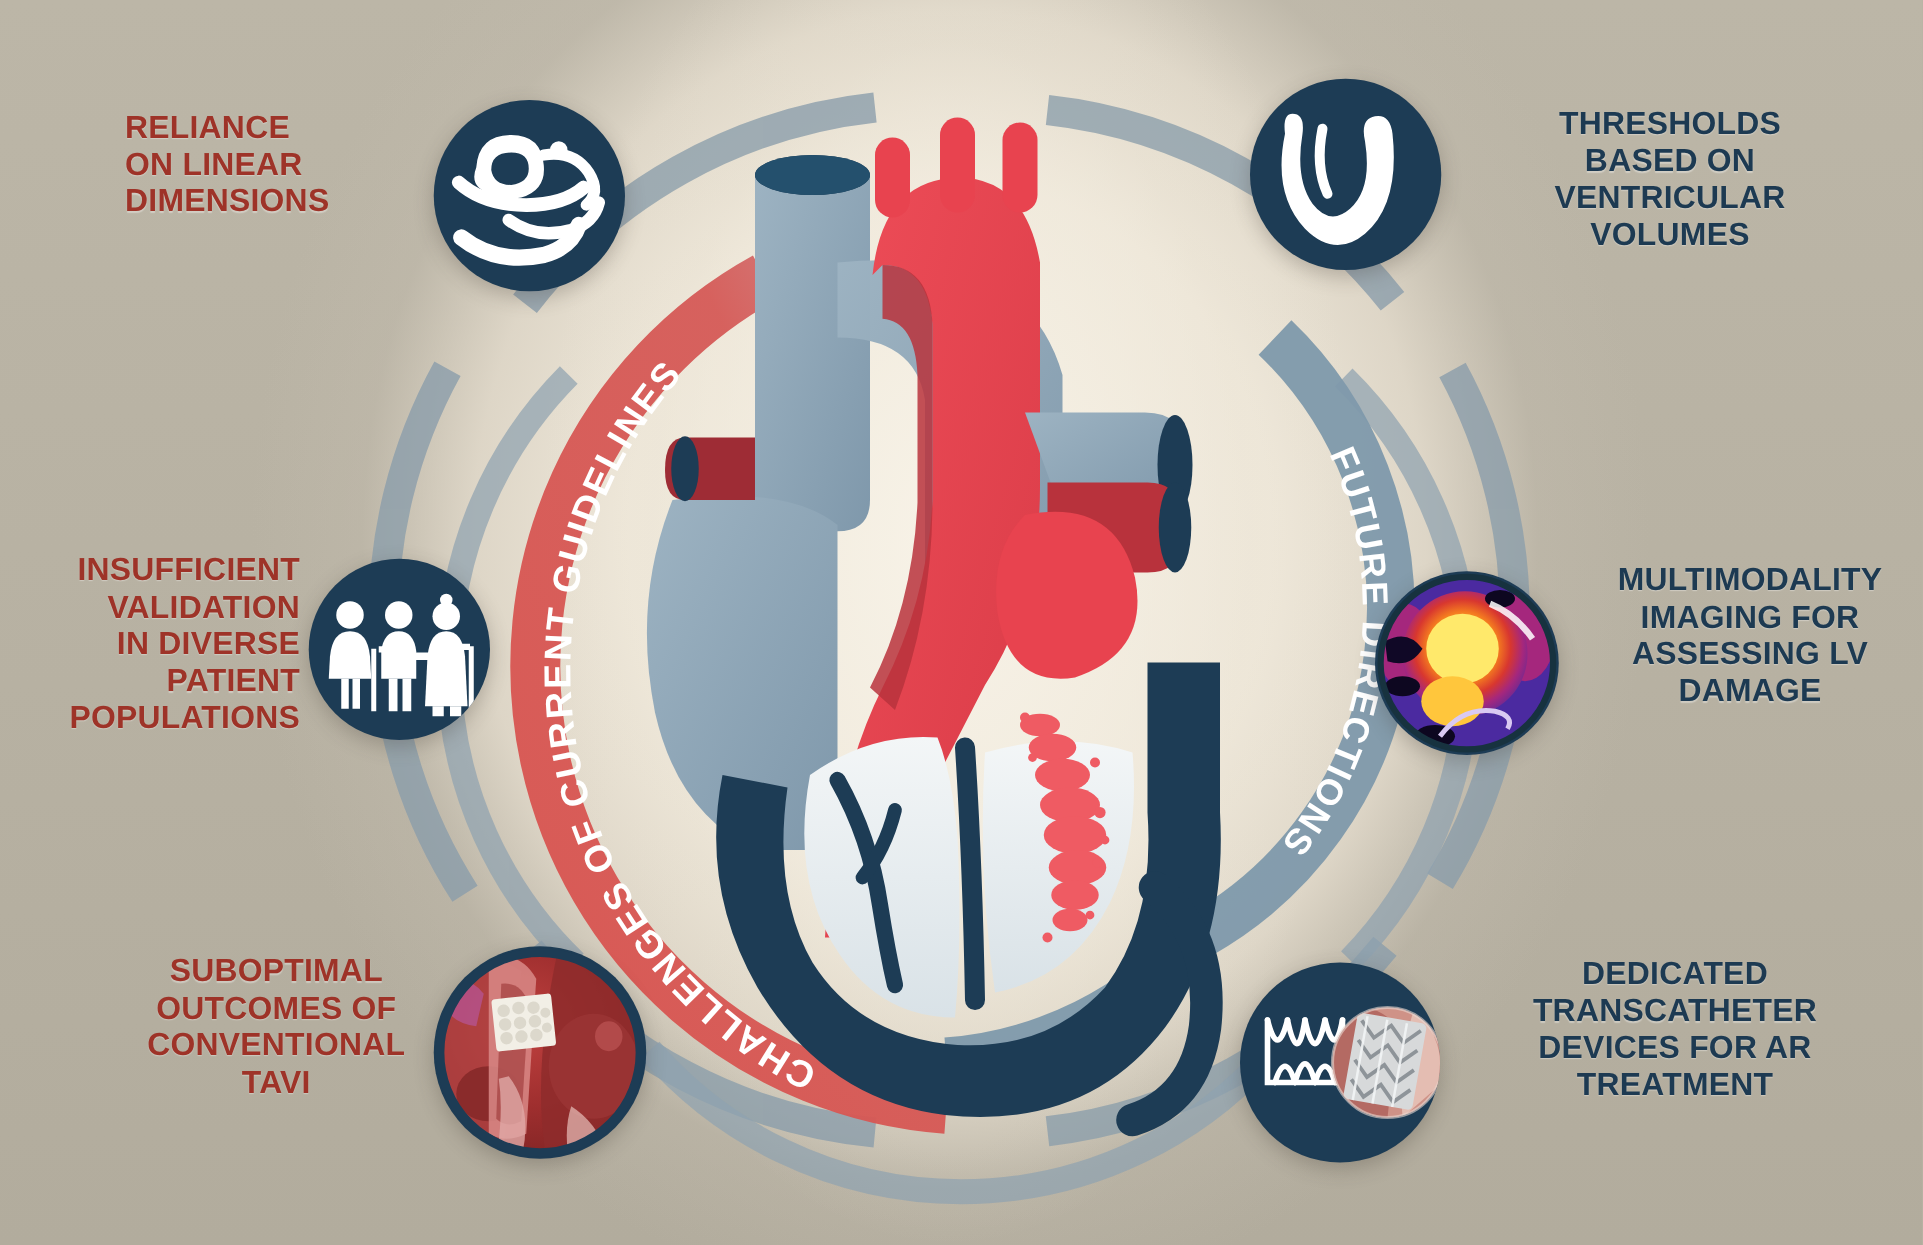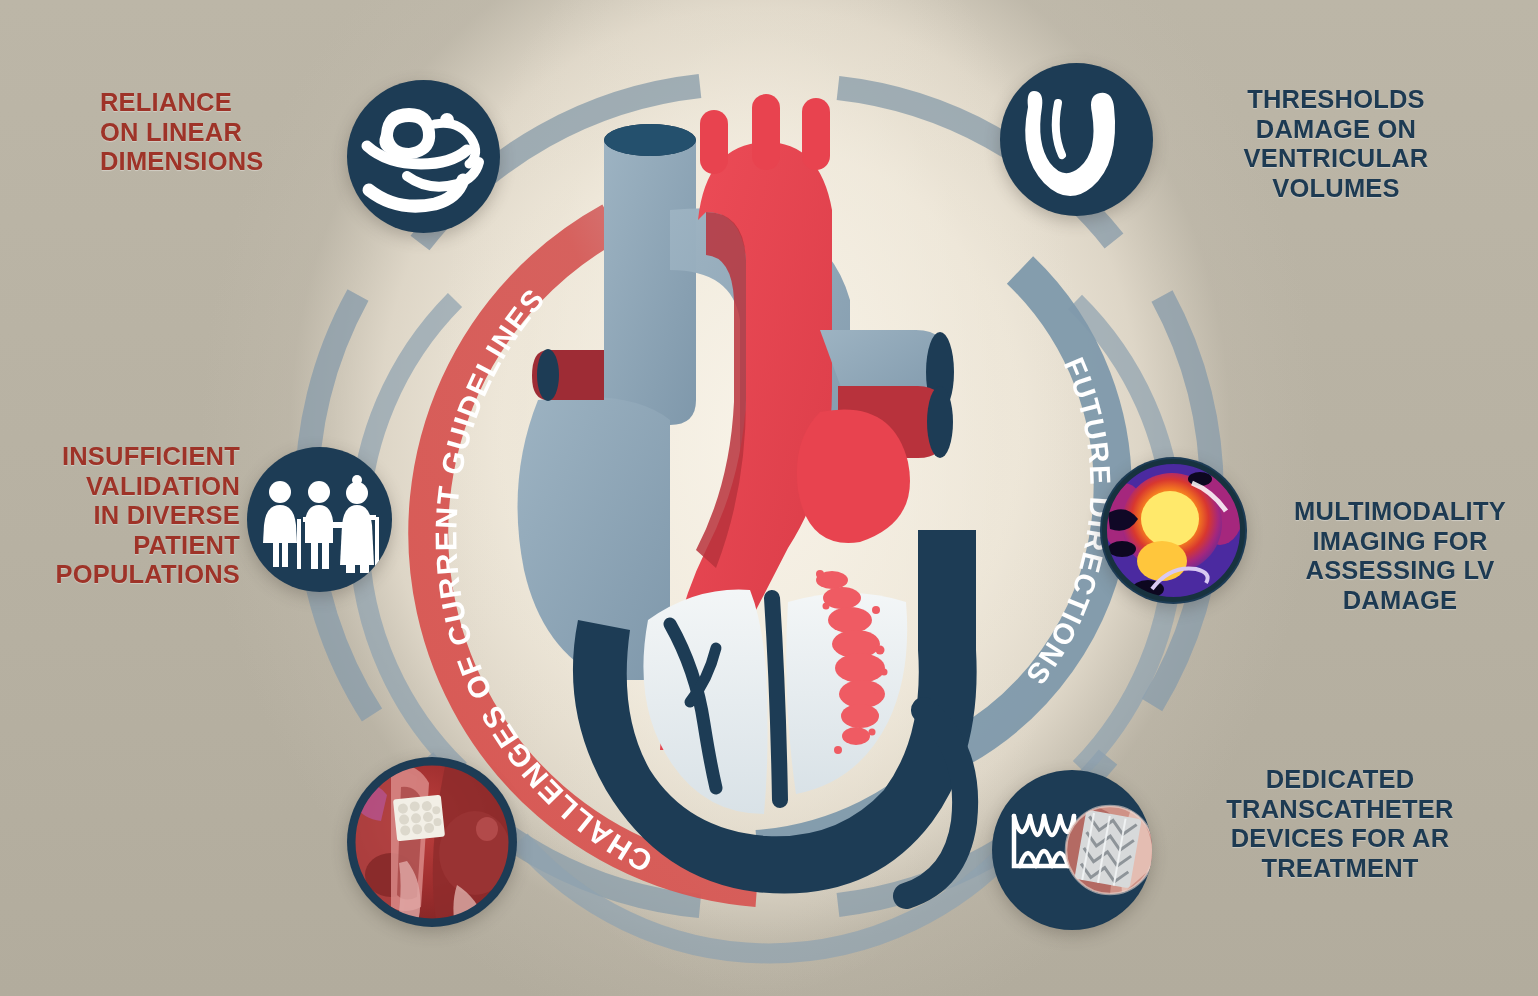--- a/index.html
+++ b/index.html
@@ -32,21 +32,21 @@
     letter-spacing:.2px;
     white-space:pre-line;
     text-shadow:0 1px 1px rgba(255,255,255,0.35);
   }
   .label.red  { color:#9e3328; }
   .label.navy { color:#1d3a52; }
 
   #lbl-linear      { left:100px;  top:88px;  width:250px; text-align:left; }
   #lbl-thresholds  { left:1186px; top:85px;  width:300px; text-align:center; }
   #lbl-validation  { left:8px;    top:442px; width:232px; text-align:right; }
-  #lbl-multimodal  { left:1266px; top:450px; width:268px; text-align:center;margin-top:47px; }
+  #lbl-multimodal  { left:1266px; top:450px; width:268px; text-align:center; }
   #lbl-tavi        { left:86px;   top:763px; width:270px; text-align:center; }
   #lbl-devices     { left:1190px; top:765px; width:300px; text-align:center; }
 
   
   .bubble{
     position:absolute; border-radius:50%;
     background:#1d3c55;
     box-shadow:0 5px 16px rgba(60,55,45,0.28);
     overflow:hidden;
   }
@@ -205,35 +205,39 @@
 
       <path d="M404 560 Q452 600 444 672 Q436 730 386 746" stroke="#1d3c55" stroke-width="26" fill="none" stroke-linecap="round"></path>
     </g>
   </svg>
 
   <div class="label red" id="lbl-linear">RELIANCE
 ON LINEAR
 DIMENSIONS</div>
 
   <div class="label navy" id="lbl-thresholds">THRESHOLDS
-DAMAGE ON
+BASED ON
 VENTRICULAR
 VOLUMES</div>
 
   <div class="label red" id="lbl-validation">INSUFFICIENT
 VALIDATION
 IN DIVERSE
 PATIENT
 POPULATIONS</div>
 
   <div class="label navy" id="lbl-multimodal">MULTIMODALITY
 IMAGING FOR
 ASSESSING LV
 DAMAGE</div>
 
+  <div class="label red" id="lbl-tavi">SUBOPTIMAL
+OUTCOMES OF
+CONVENTIONAL
+TAVI</div>
 
   <div class="label navy" id="lbl-devices">DEDICATED
 TRANSCATHETER
 DEVICES FOR AR
 TREATMENT</div>
 
   <div class="bubble" id="ic-linear">
     <svg viewBox="0 0 153 153">
       <path d="M34 54 Q36 28 62 28 Q86 28 88 52 Q90 72 70 78 Q48 82 36 70 Q30 64 34 54 Z
                M46 56 Q46 42 62 42 Q76 42 76 55 Q76 66 62 68 Q48 68 46 56 Z" fill="#ffffff" fill-rule="evenodd"></path>

